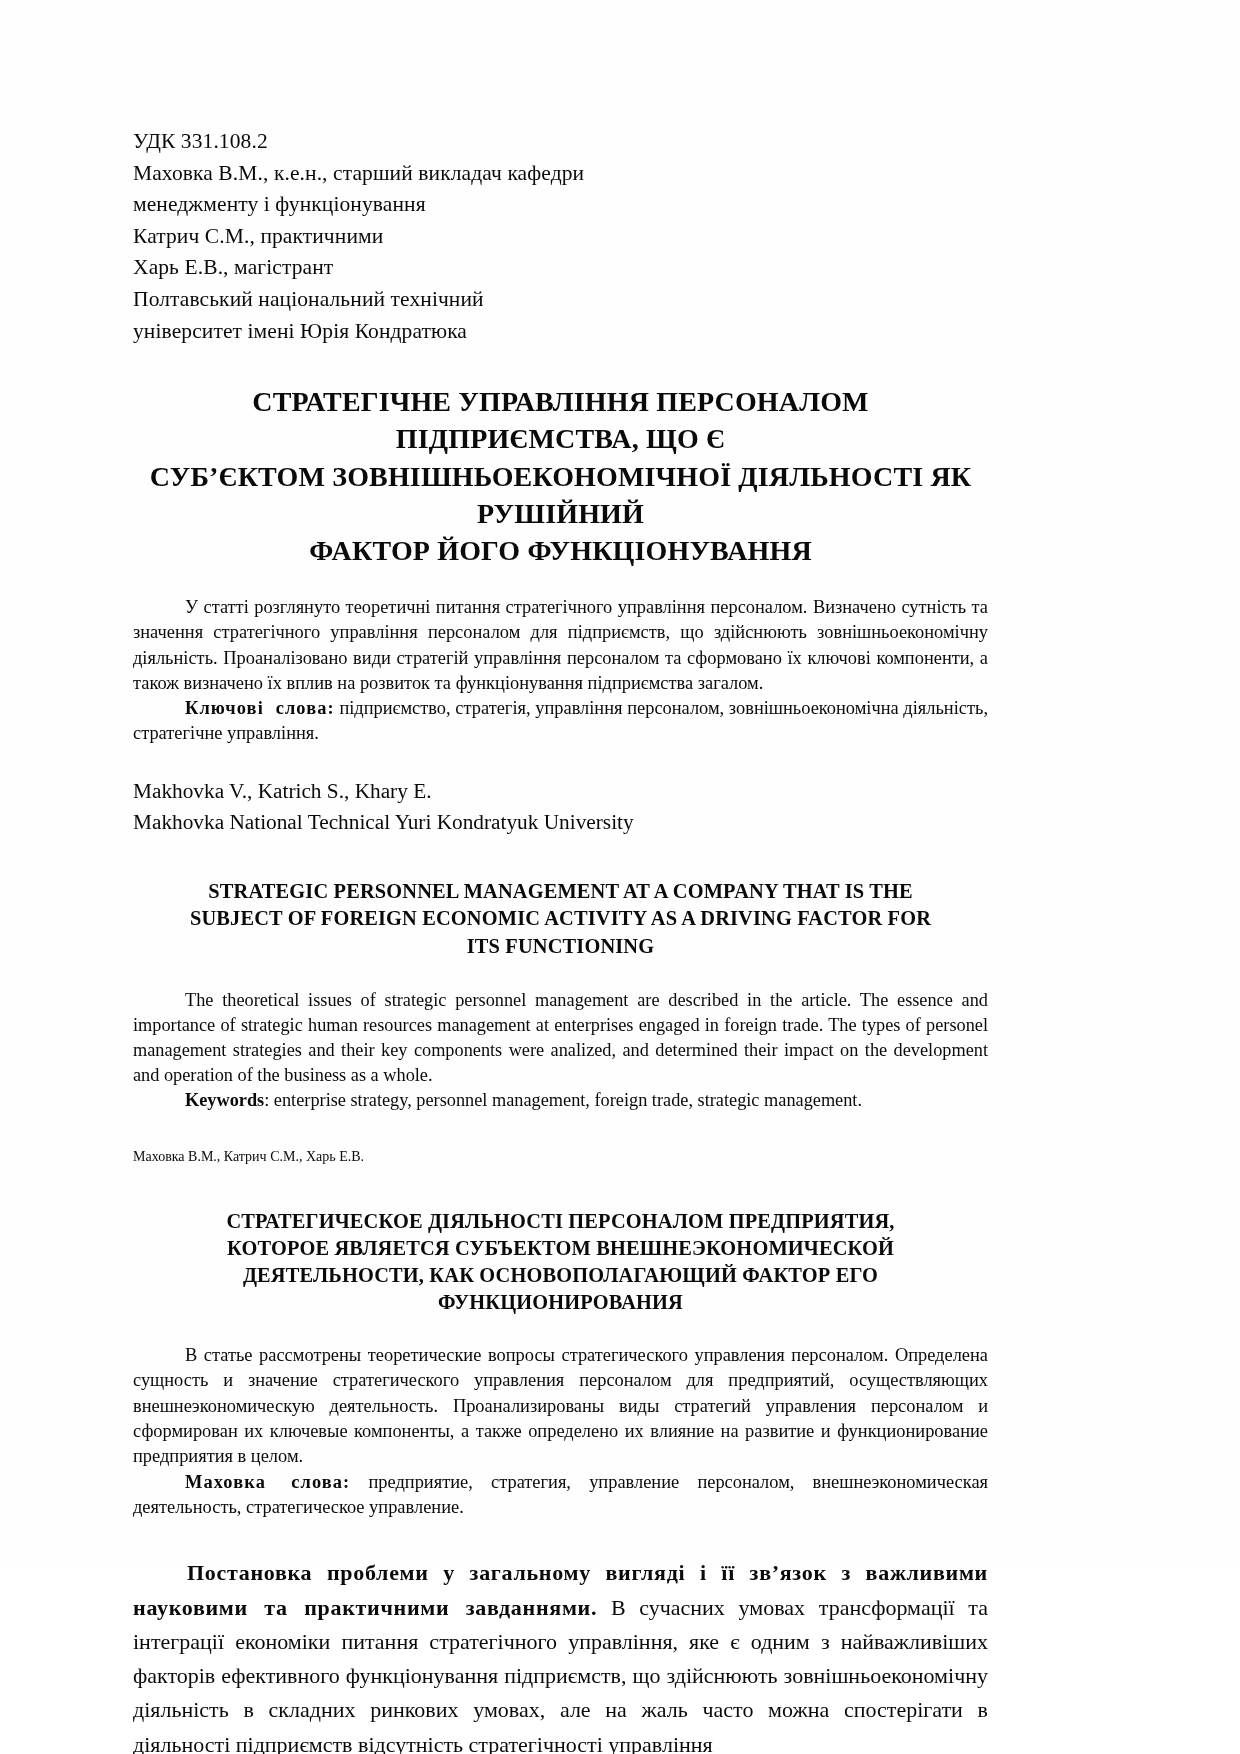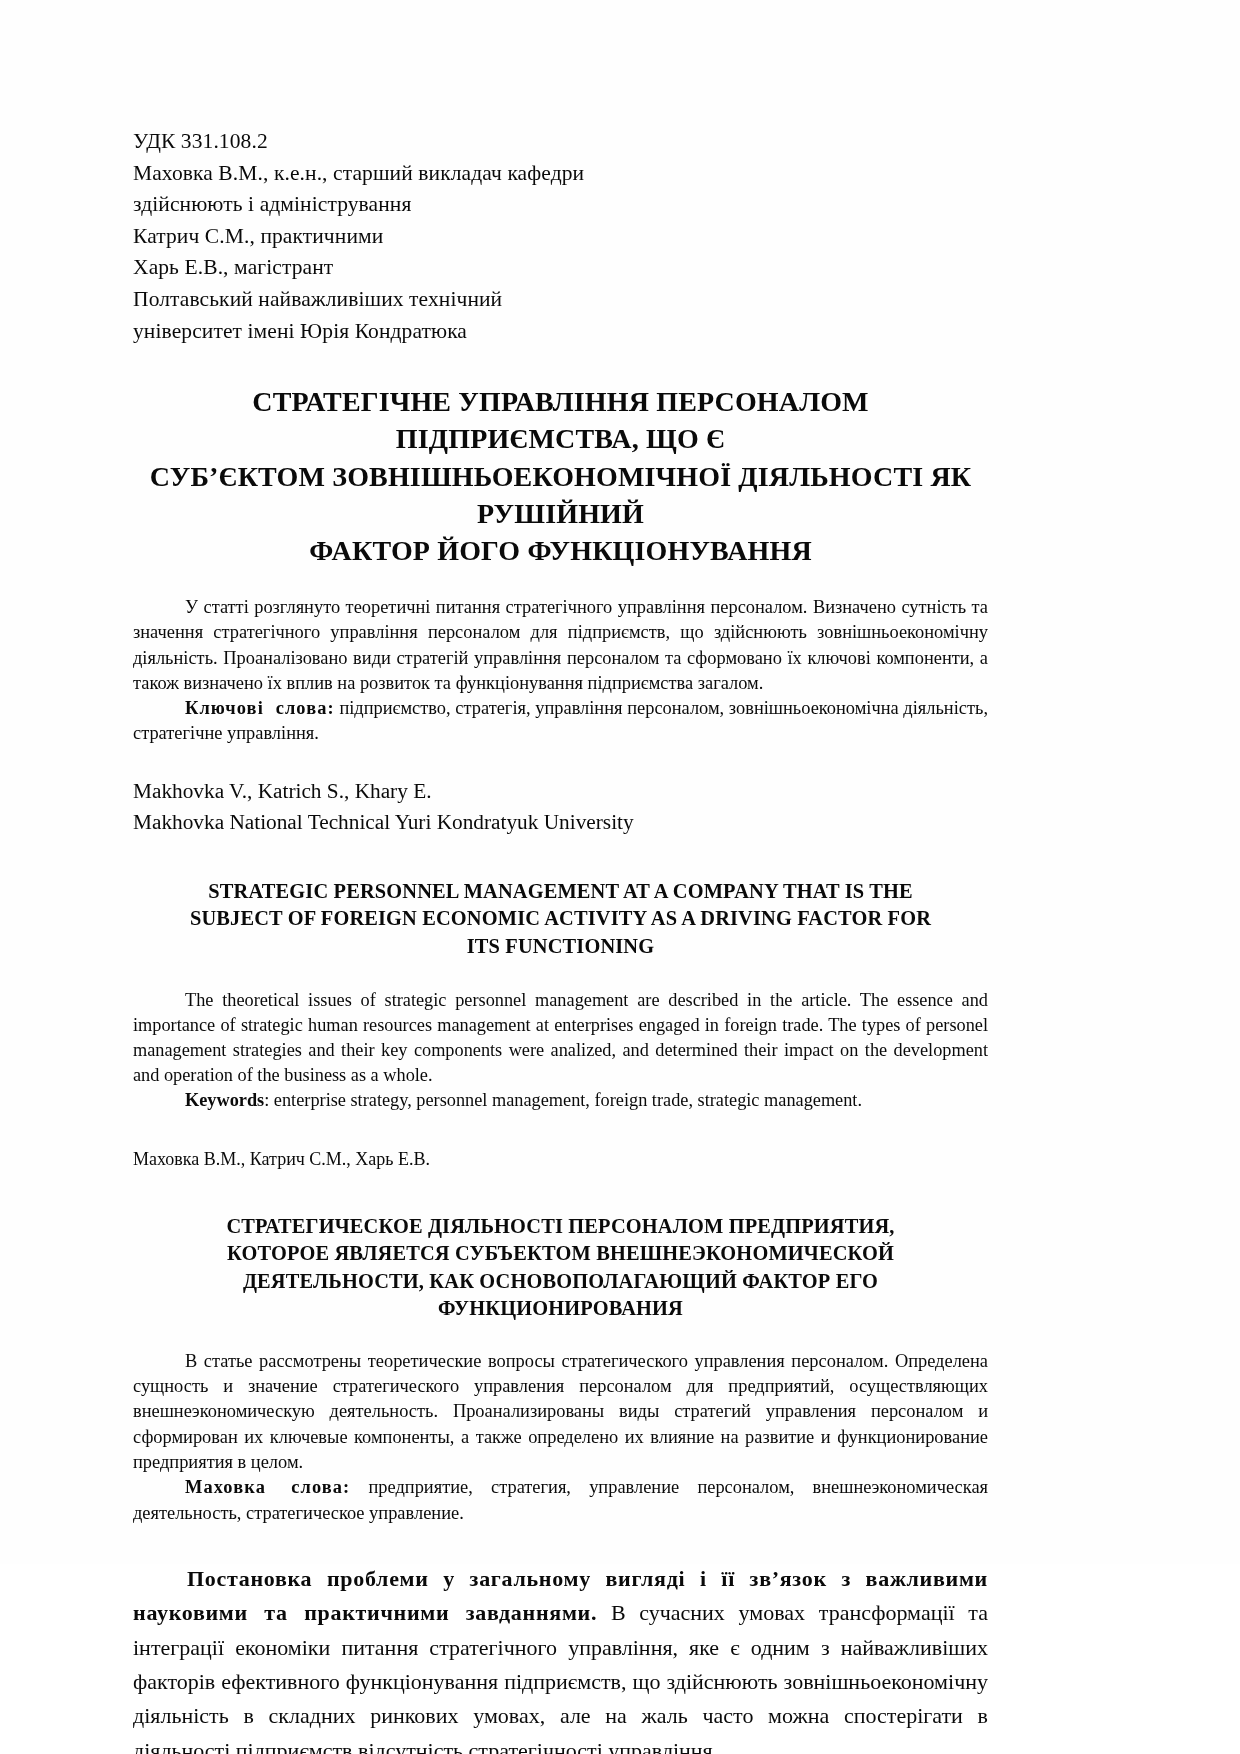--- a/index.html
+++ b/index.html
@@ -94,21 +94,21 @@
 
   .byline {
     margin-top: 30px;
     font-size: 21.3px;
     line-height: 1.44;
   }
   .byline div { white-space: pre-wrap; }
 
   .byline-ru {
     margin-top: 34px;
-    font-size: 18px;
+    font-size: 14px;
     line-height: 1.44;
   }
 
   .abstract-en {
     margin-top: 28px;
     font-size: 18.3px;
     line-height: 1.375;
   }
 
   .abstract-ru {
@@ -137,24 +137,24 @@
 </style>
 </head>
 <body>
 
 <div class="page">
   <div class="content">
 
     <div class="masthead">
       <div>УДК 331.108.2</div>
       <div>Маховка В.М., к.е.н., старший викладач кафедри</div>
-      <div>здійснюють і адміністрування</div>
+      <div>менеджменту і функціонування</div>
       <div>Катрич С.М., практичними</div>
       <div>Харь Е.В., магістрант</div>
-      <div>Полтавський найважливіших технічний</div>
+      <div>Полтавський національний технічний</div>
       <div>університет імені Юрія Кондратюка</div>
     </div>
 
     <div class="title-block title-uk">
       <span class="tline">СТРАТЕГІЧНЕ УПРАВЛІННЯ ПЕРСОНАЛОМ ПІДПРИЄМСТВА, ЩО Є</span>
       <span class="tline">СУБ’ЄКТОМ ЗОВНІШНЬОЕКОНОМІЧНОЇ ДІЯЛЬНОСТІ ЯК  РУШІЙНИЙ</span>
       <span class="tline">ФАКТОР ЙОГО ФУНКЦІОНУВАННЯ</span>
     </div>
 
     <div class="abstract">

